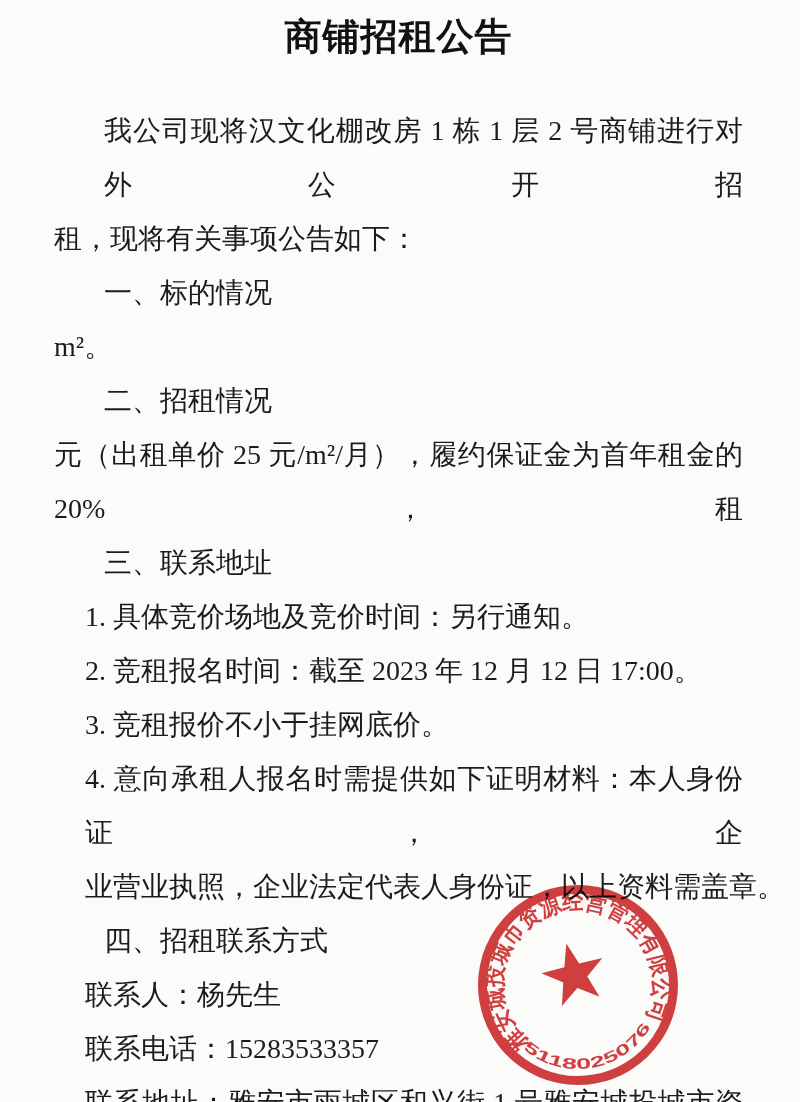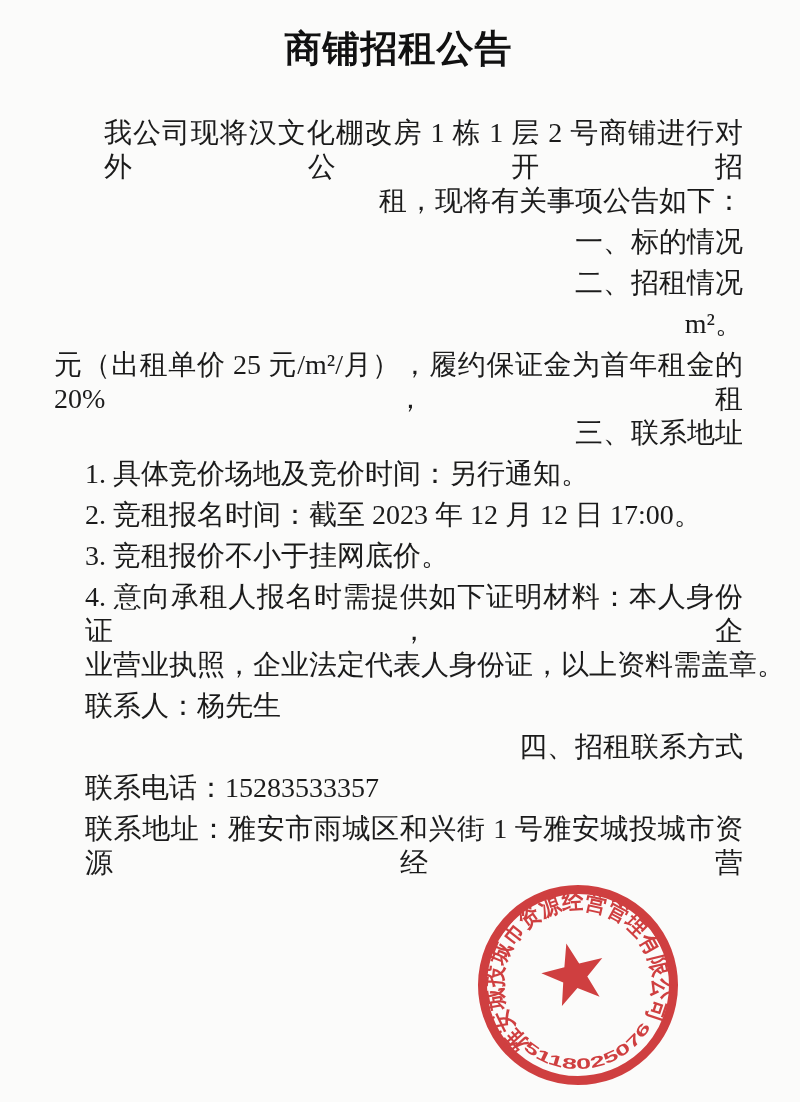--- a/index.html
+++ b/index.html
@@ -10,40 +10,40 @@
     color:#1b1b1b;
     position:relative;
     overflow:hidden;
   }
   .page{
     position:absolute;inset:0;
     padding:8px 57px 0 54px;
     box-sizing:border-box;
   }
   h1.title{
-    margin:16px;
+    margin:4px;
     text-align:center;
     font-family:"Liberation Sans","DejaVu Sans",sans-serif;
     font-weight:bold;
     font-size:37px;
     letter-spacing:1px;
     color:#111;
   }
   .body-text{
     margin-top:42px;
     font-size:28px;
   }
   .line{
-    line-height:34px;
+    line-height:54px;
     min-height:41px;
     white-space:nowrap;
   }
-  .line.indent{padding-left:50px;text-align:right;}
+  .line.indent{padding-left:50px;}
   .line.list{padding-left:31px;}
-  .line.flush{padding-left:0;text-align:right;}
+  .line.flush{padding-left:0;}
   .line.justify{
     white-space:normal;
     text-align:justify;
     text-align-last:justify;
   }
   .stamp{
     position:absolute;
     left:462px;
     top:869px;
     width:232px;
@@ -61,31 +61,31 @@
 <body>
 
 <div class="page">
 
   <h1 class="title">商铺招租公告</h1>
 
   <div class="body-text" id="lines">
       <div class="line indent justify">我公司现将汉文化棚改房 1 栋 1 层 2 号商铺进行对外公开招</div>
       <div class="line flush">租，现将有关事项公告如下：</div>
       <div class="line indent">一、标的情况</div>
+      <div class="line flush">m²。</div>
       <div class="line indent">二、招租情况</div>
-      <div class="line flush">m²。</div>
       <div class="line flush justify">元（出租单价 25 元/m²/月），履约保证金为首年租金的 20%，租</div>
       <div class="line indent">三、联系地址</div>
       <div class="line list">1. 具体竞价场地及竞价时间：另行通知。</div>
       <div class="line list">2. 竞租报名时间：截至 2023 年 12 月 12 日 17:00。</div>
       <div class="line list">3. 竞租报价不小于挂网底价。</div>
       <div class="line list justify">4. 意向承租人报名时需提供如下证明材料：本人身份证，企</div>
       <div class="line list">业营业执照，企业法定代表人身份证，以上资料需盖章。</div>
+      <div class="line indent">四、招租联系方式</div>
       <div class="line list">联系人：杨先生</div>
-      <div class="line indent">四、招租联系方式</div>
       <div class="line list">联系电话：15283533357</div>
       <div class="line list justify">联系地址：雅安市雨城区和兴街 1 号雅安城投城市资源经营</div>
     </div>
 
 </div>
 
 <svg class="stamp" viewBox="-116 -116 232 232">
   <g transform="rotate(-10)">
     <circle cx="0" cy="0" r="95.5" fill="none" stroke="#cf2b2c" stroke-width="9"></circle>
     <polygon transform="translate(-2,-10) rotate(-4)" points="0,-33 -7.6,-10.5 -31.4,-10.2 -12.4,4 -19.4,26.7 0,13 19.4,26.7 12.4,4 31.4,-10.2 7.6,-10.5" fill="#cf2b2c"></polygon>

